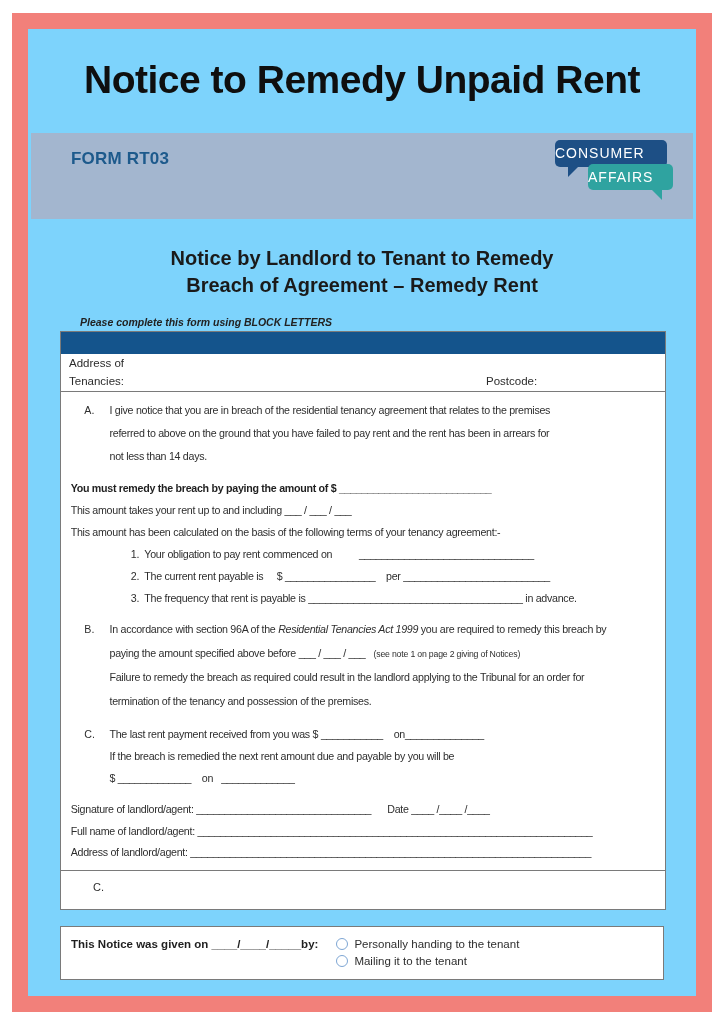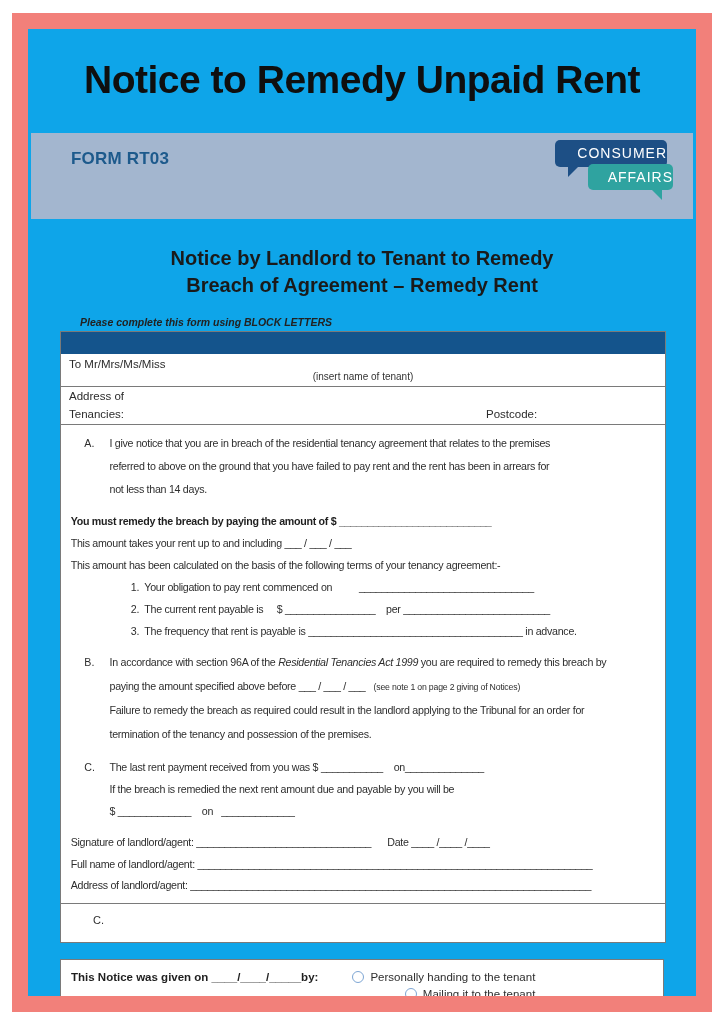--- a/index.html
+++ b/index.html
@@ -2,30 +2,30 @@
 <html><head>
 <meta charset="utf-8">
 <style>
   html,body{margin:0;padding:0;}
   body{
     width:724px;height:1024px;background:#ffffff;position:relative;
     font-family:"Liberation Sans", sans-serif;
   }
   .frame{
     position:absolute;left:12px;top:13px;right:12px;bottom:12px;
-    border:16px solid #F2807A;background:#0ea5e9;overflow:hidden;
+    border:16px solid #F2807A;background:#7dd3fc;overflow:hidden;
   }
   .page-title{
     margin:28px 0 0;text-align:center;font-size:39px;line-height:45px;
     font-weight:bold;color:#0f0f0f;letter-spacing:-0.5px;
   }
   .band{margin:31px 3px 0;height:86px;background:#A3B6CF;position:relative;}
   .form-code{position:absolute;left:40px;top:16px;font-weight:bold;font-size:17px;color:#1d5a8c;letter-spacing:0.2px;}
   .logo{position:absolute;right:20px;top:7px;width:118px;height:62px;}
-  .bubble{position:absolute;border-radius:5px;color:#fff;font-size:14px;letter-spacing:1px;text-align:right;}
+  .bubble{position:absolute;border-radius:5px;color:#fff;font-size:14px;letter-spacing:1px;text-align:left;}
   .bubble.blue{left:0;top:0;width:112px;height:27px;line-height:27px;background:#1d4f85;z-index:1;}
   .tail-blue{position:absolute;left:13px;top:26px;width:0;height:0;border-top:11px solid #1d4f85;border-right:11px solid transparent;z-index:1;}
   .bubble.teal{left:33px;top:24px;width:85px;height:26px;line-height:26px;background:#2fa3a0;z-index:2;}
   .tail-teal{position:absolute;left:96px;top:49px;width:0;height:0;border-top:11px solid #2fa3a0;border-left:11px solid transparent;z-index:2;}
   .doc-heading{margin-top:26px;text-align:center;font-size:20px;font-weight:bold;color:#1a1a1a;line-height:27px;}
   .instruction{margin:17px 0 3px 52px;font-size:10.5px;font-style:italic;font-weight:bold;color:#222;white-space:pre-wrap;}
   .form-box{margin-left:32px;width:604px;border:1px solid #7a7a7a;background:#fff;}
   .bar{height:22px;background:#14548C;}
   .row{border-bottom:1px solid #7a7a7a;position:relative;}
   .row-tenant{padding:4px 8px 2px;}
@@ -44,24 +44,24 @@
   .bold{font-weight:bold;color:#1f1f1f;}
   .remedy{margin-top:9px;}
   .terms{margin-left:72px;}
   .pB{margin-top:9px;} .pB .line{line-height:23.5px;}
   .pC{margin-top:10px;} .pC .line{line-height:22px;}
   .sig{margin-left:10px;margin-top:10px;} .sig .line{line-height:21.5px;}
   .it{font-style:italic;}
   .small-note{font-size:9px;letter-spacing:-0.2px;}
   .c-row{border-bottom:none;padding:6px 8px 14px;}
   .c-row .letter{margin-left:24px;line-height:14px;}
-  .notice-box{margin:16px 0 0 32px;width:604px;border:1px solid #7a7a7a;display:flex;align-items:flex-start;padding:9px 8px 9px 10px;box-sizing:border-box;background:#fff;gap:16px;}
+  .notice-box{margin:16px 0 0 32px;width:604px;border:1px solid #7a7a7a;display:flex;align-items:flex-start;padding:9px 8px 9px 10px;box-sizing:border-box;background:#fff;}
   .notice-bold{font-weight:bold;font-size:11.5px;color:#1f1f1f;white-space:pre-wrap;line-height:17px;}
   .options{margin-left:18px;}
-  .opt{display:flex;align-items:center;font-size:11.5px;line-height:17px;color:#2e2e2e;cursor:pointer;justify-content:flex-end;}
+  .opt{display:flex;align-items:center;font-size:11.5px;line-height:17px;color:#2e2e2e;cursor:pointer;}
   .radio{width:10px;height:10px;border:1.5px solid #7ea6d4;border-radius:50%;margin-right:6px;background:#fff;flex:0 0 auto;}
 </style>
 </head>
 <body>
 
 <div class="frame">
 
   <h1 class="page-title">Notice to Remedy Unpaid Rent</h1>
 
   <div class="band">
@@ -81,24 +81,20 @@
   <div class="doc-heading">
     <div>Notice by Landlord to Tenant to Remedy</div>
     <div>Breach of Agreement – Remedy Rent</div>
   </div>
 
   <div class="instruction">Please complete this form using BLOCK LETTERS</div>
 
   <div class="form-box">
     <div class="bar"></div>
 
-    <div class="row row-tenant">
-      <div class="row-label">To Mr/Mrs/Ms/Miss</div>
-      <div class="hint">(insert name of tenant)</div>
-    </div>
 
     <div class="row row-address">
       <div>Address of</div>
       <div class="premises-line">
         <span>Tenancies:</span>
         <span class="postcode">Postcode:</span>
       </div>
     </div>
 
     <div class="row main-row">

